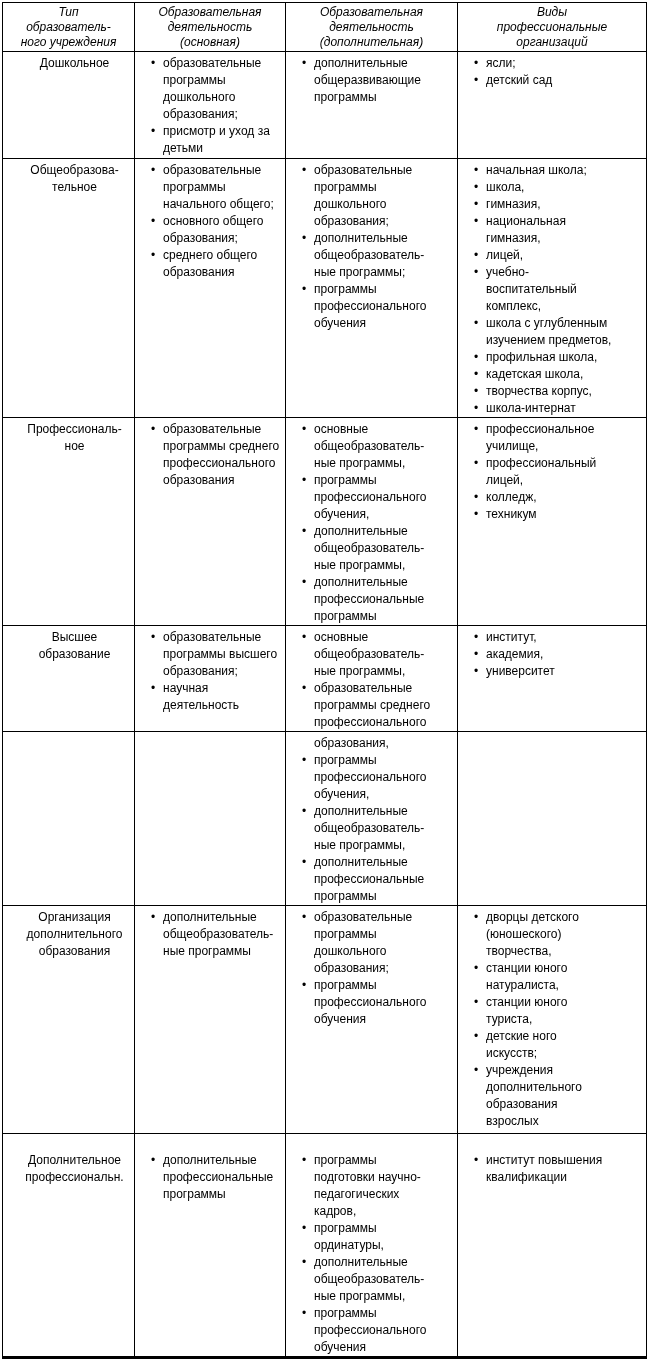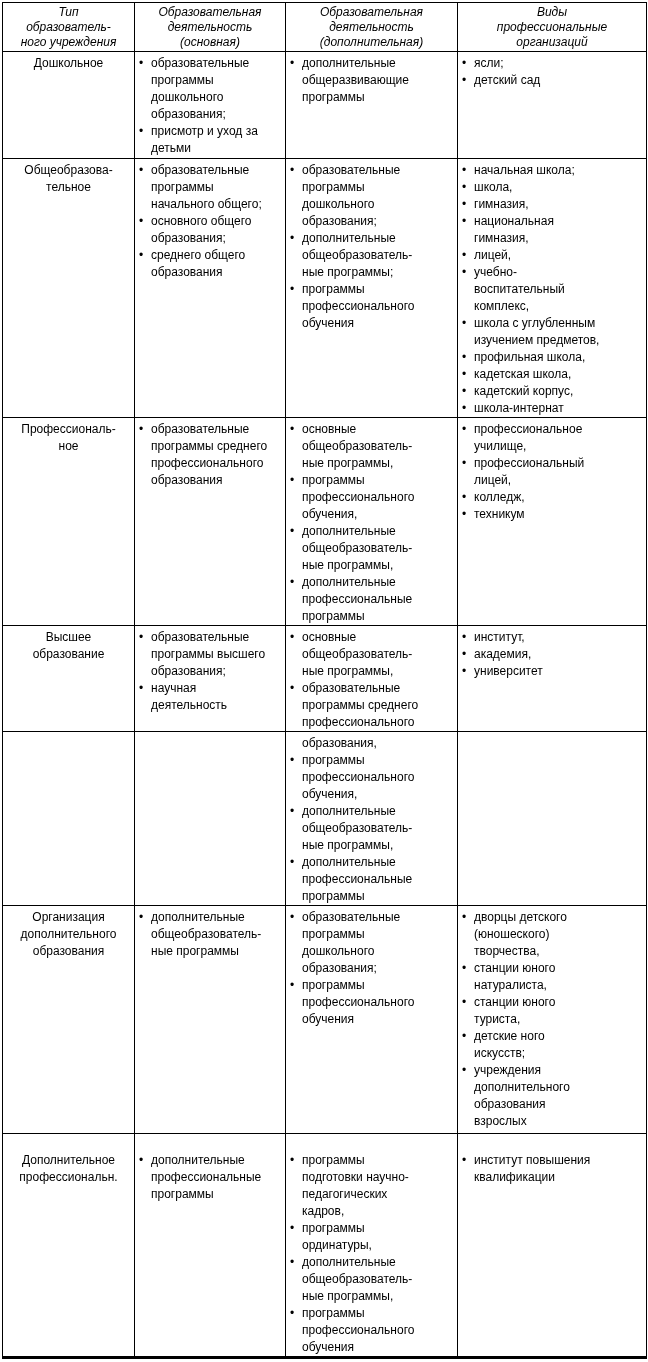--- a/index.html
+++ b/index.html
@@ -23,21 +23,21 @@
   }
   th {
     font-weight: normal;
     font-style: italic;
     text-align: center;
     line-height: 15px;
     padding: 2px 1px 1px 1px;
     white-space: pre-line;
   }
   td {
-    padding: 3px 3px 0 3px;
+    padding: 3px 3px 0 15px;
     line-height: 17px;
     margin-left: 28px;
   }
   .ctext {
     text-align: center;
     white-space: pre-line;
   }
   ul.blist { margin: 0; padding: 0; list-style: none; }
   ul.blist li {
     position: relative;
@@ -157,21 +157,21 @@
         <li>национальная
 гимназия,</li>
         <li>лицей,</li>
         <li>учебно-
 воспитательный
 комплекс,</li>
         <li>школа с углубленным
 изучением предметов,</li>
         <li>профильная школа,</li>
         <li>кадетская школа,</li>
-        <li>кадетский корпус,</li>
+        <li>творчества корпус,</li>
         <li>школа-интернат</li>
       </ul>
     </td>
   </tr>
 
   <tr class="h207">
     <td>
       <div class="ctext">Профессиональ-
 ное</div>
     </td>

